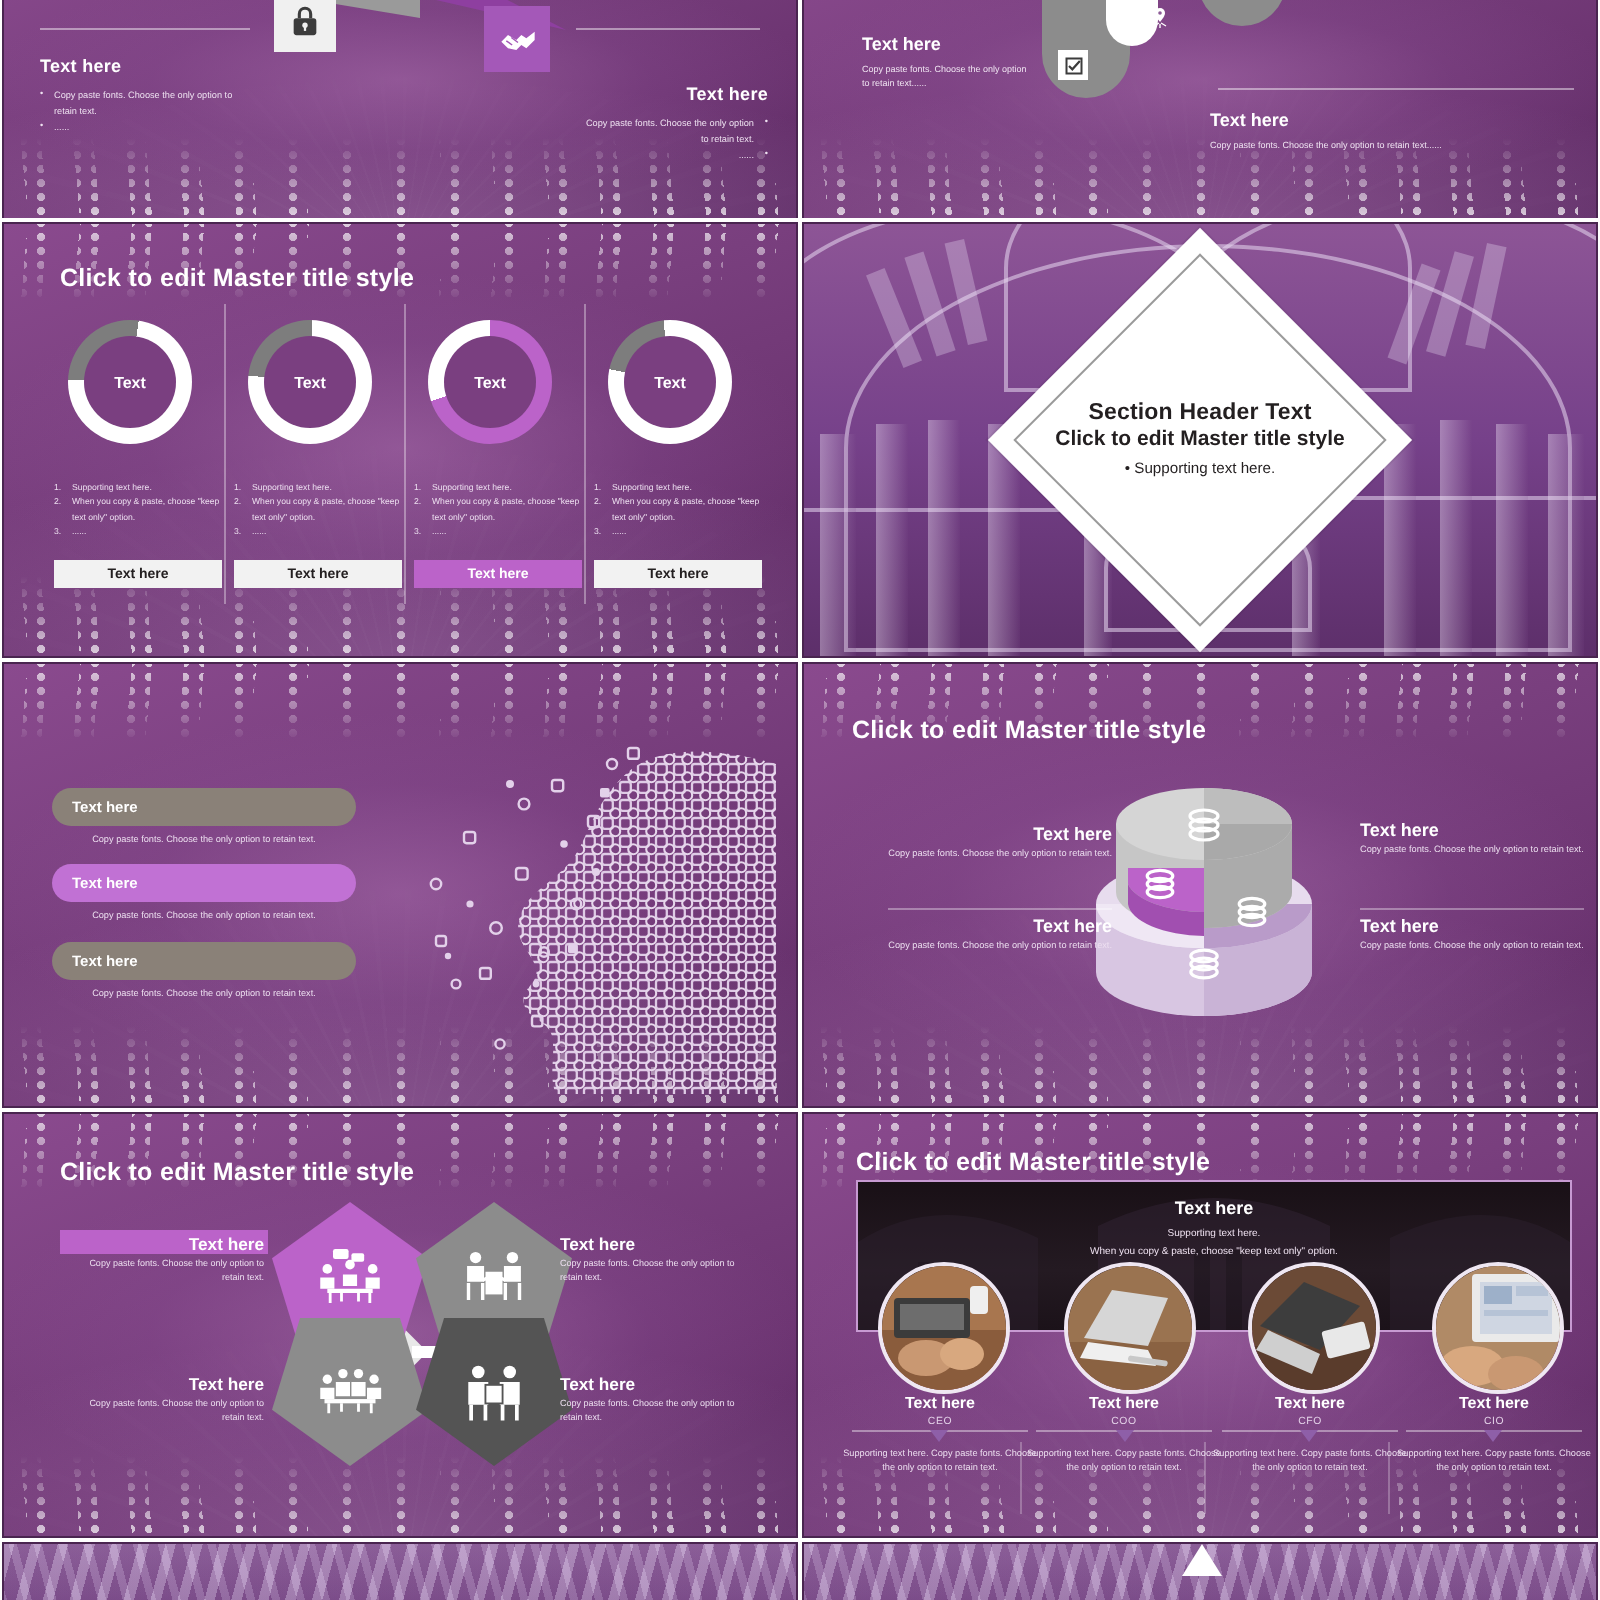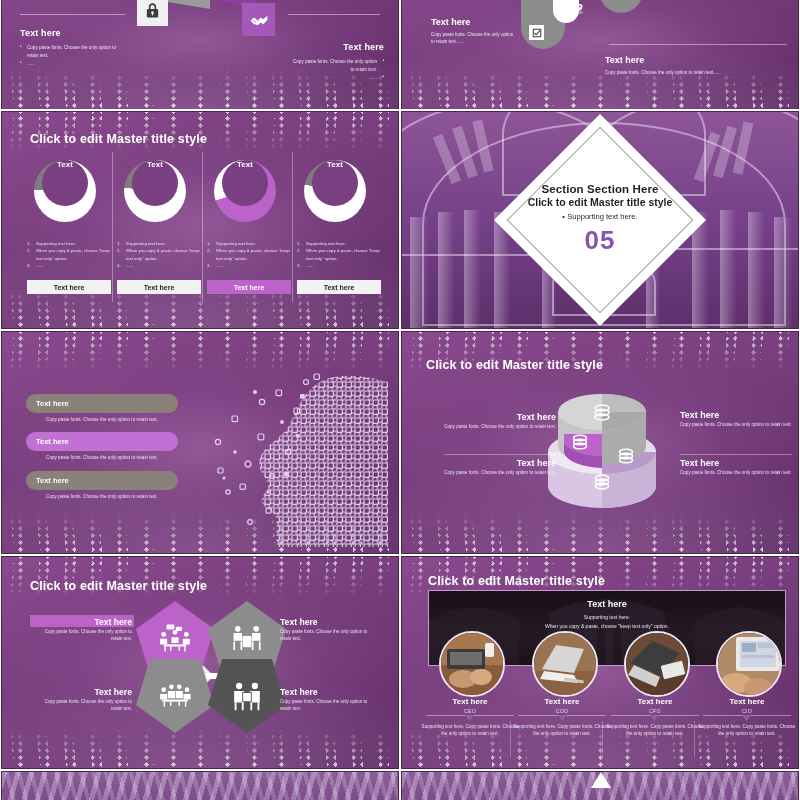--- a/index.html
+++ b/index.html
@@ -59,21 +59,21 @@
   .sheet{position:absolute;}
 
   
   #s2{left:401px;top:-36px;width:398px;height:146px;}
   .rbar{position:absolute;border-radius:22px;}
 
   
   #s3{left:1px;top:111px;width:398px;height:218px;}
   .divline{position:absolute;width:1px;background:rgba(255,255,255,.35);}
   .donut{position:absolute;width:62px;height:62px;border-radius:50%;
-     display:flex;align-items:flex-start;justify-content:center;}
+     display:flex;align-items:center;justify-content:center;}
   .donut .lbl{position:relative;color:#fff;font-size:8px;font-weight:bold;z-index:3;}
   .numlist{position:absolute;width:84px;list-style:none;margin:0;padding:0;counter-reset:n;
      font-size:4.3px;color:#eddff0;line-height:1.72;}
   .numlist li{position:relative;padding-left:9px;counter-increment:n;}
   .numlist li:before{content:counter(n) ".";position:absolute;left:0;}
   .btn{position:absolute;width:84px;height:14px;display:flex;align-items:center;justify-content:center;
      font-size:7px;font-weight:bold;}
   .btn.lightb{background:#f2f2f2;color:#231f20;}
   .btn.purpb{background:#bb63c9;color:#fff;}
 
@@ -307,24 +307,23 @@
       <div class="pillar" style="left:372px;top:105px;width:18px;height:115px;"></div>
       <div class="pillar" style="left:140px;top:150px;width:14px;height:70px;"></div>
       <div class="pillar" style="left:244px;top:150px;width:14px;height:70px;"></div>
       <div class="vault" style="left:150px;top:140px;width:100px;height:60px;"></div>
     </div>
 
     <div class="diamond">
       <div class="diaInner"></div>
     </div>
     <div class="diaText">
-      <div class="sh1">Section Section Here</div>
+      <div class="sh1">Section Header Text</div>
       <div class="sh2">Click to edit Master title style</div>
       <div class="shb">• <span>Supporting text here.</span></div>
-      <div class="shnum">05</div>
     </div>
   </div>
 
   <div class="slide" id="s5">
     <div class="bg"></div>
     <div class="rays"></div>
     <div class="dots top"></div>
     <div class="dots bot"></div>
 
     <div class="headwrap">

